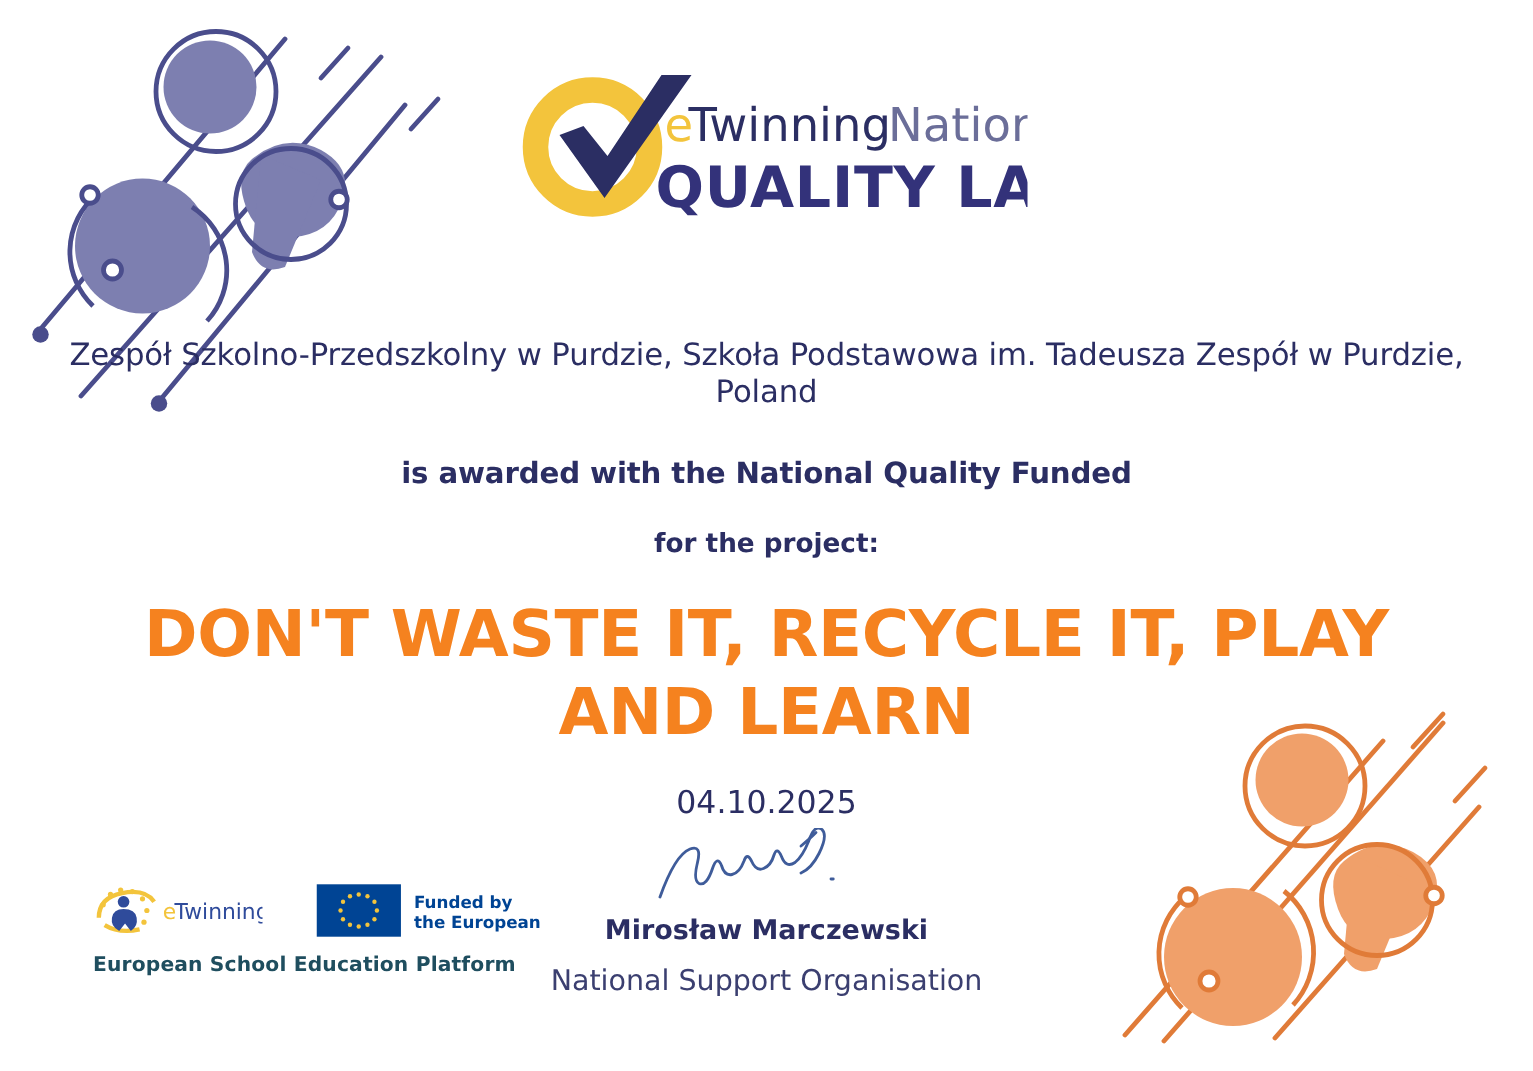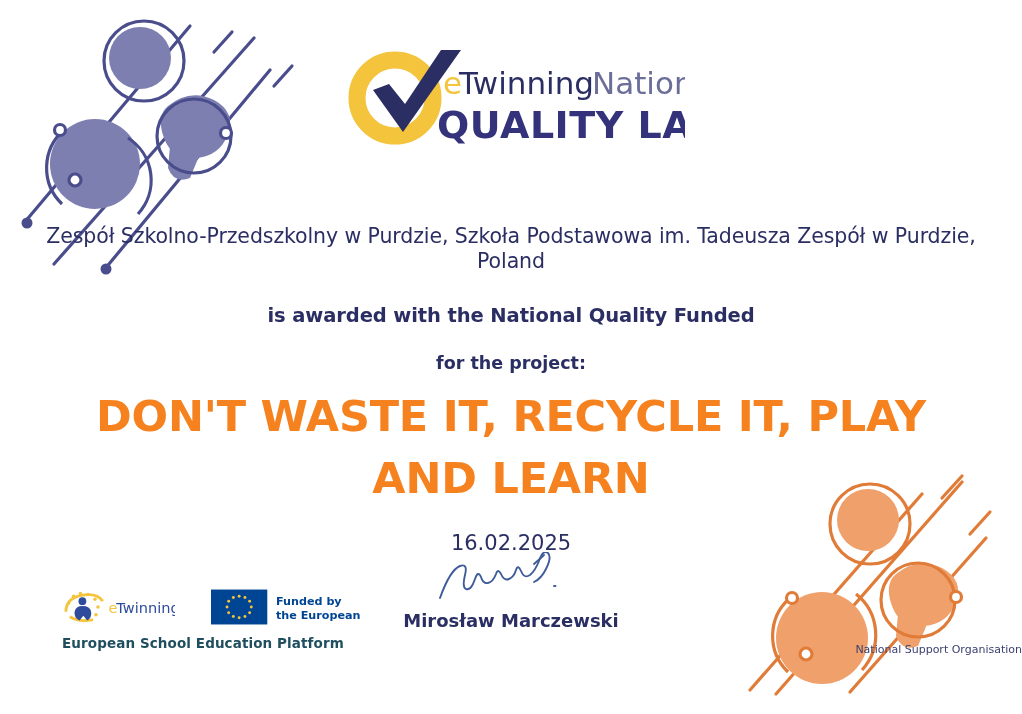--- a/index.html
+++ b/index.html
@@ -72,23 +72,23 @@
     color: #2b2e63;
     letter-spacing: -0.1px;
   }
   #for-project-line {
     margin: 26px 0 0 0;
     font-size: 17.5px;
     font-weight: bold;
     color: #2b2e63;
   }
   #project-title {
-    margin: 12px 0 0 0;
+    margin: 24px 0 0 0;
     font-size: 43px;
-    line-height: 62px;
+    line-height: 52px;
     font-weight: bold;
     color: #f5821f;
     letter-spacing: -0.2px;
     padding: 0 25px;
   }
   #award-date {
     margin: 22px 0 0 0;
     font-size: 21px;
     color: #2b2e63;
     font-weight: 400;
@@ -124,24 +124,23 @@
     text-align: center;
   }
   #signature-mark { height: 52px; }
   #signatory-name {
     font-size: 18px;
     font-weight: bold;
     color: #2b2e63;
     margin: 2px 0 0 0;
   }
   #signatory-role {
-    font-size: 11px;
+    font-size: 19px;
     color: #3b3f70;
     margin: 12px 0 0 0;
-    text-align: right;
   }
   #signatory-country {
     font-size: 14.5px;
     color: #3b3f70;
     margin: 14px 0 0 0;
   }
 </style>
 </head>
 <body>
 
@@ -224,21 +223,21 @@
 
       <text x="100" y="90" font-family="'DejaVu Sans','Liberation Sans',sans-serif" font-size="38" font-weight="bold" fill="#33327a" letter-spacing="0.5">QUALITY LABEL</text>
     </svg>
   </div>
 
   <div id="body-text">
     <div id="awardee-name">Zespół Szkolno-Przedszkolny w Purdzie, Szkoła Podstawowa im. Tadeusza Zespół w Purdzie, Poland</div>
     <div id="awarded-line">is awarded with the National Quality Funded</div>
     <div id="for-project-line">for the project:</div>
     <div id="project-title">DON'T WASTE IT, RECYCLE IT, PLAY AND LEARN</div>
-    <div id="award-date">16.02.2025</div>
+    <div id="award-date">04.10.2025</div>
   </div>
 
   <div id="platform-logos">
     <div id="logo-row">
 
       <svg width="116" height="34" viewBox="0 0 116 34" xmlns="http://www.w3.org/2000/svg">
 
         <path d="M4 22 q0 -14 16 -17 q16 -3 22 6" fill="none" stroke="#f3c43c" stroke-width="3"></path>
         <path d="M8 27 q10 6 24 3" fill="none" stroke="#f3c43c" stroke-width="3"></path>
 

